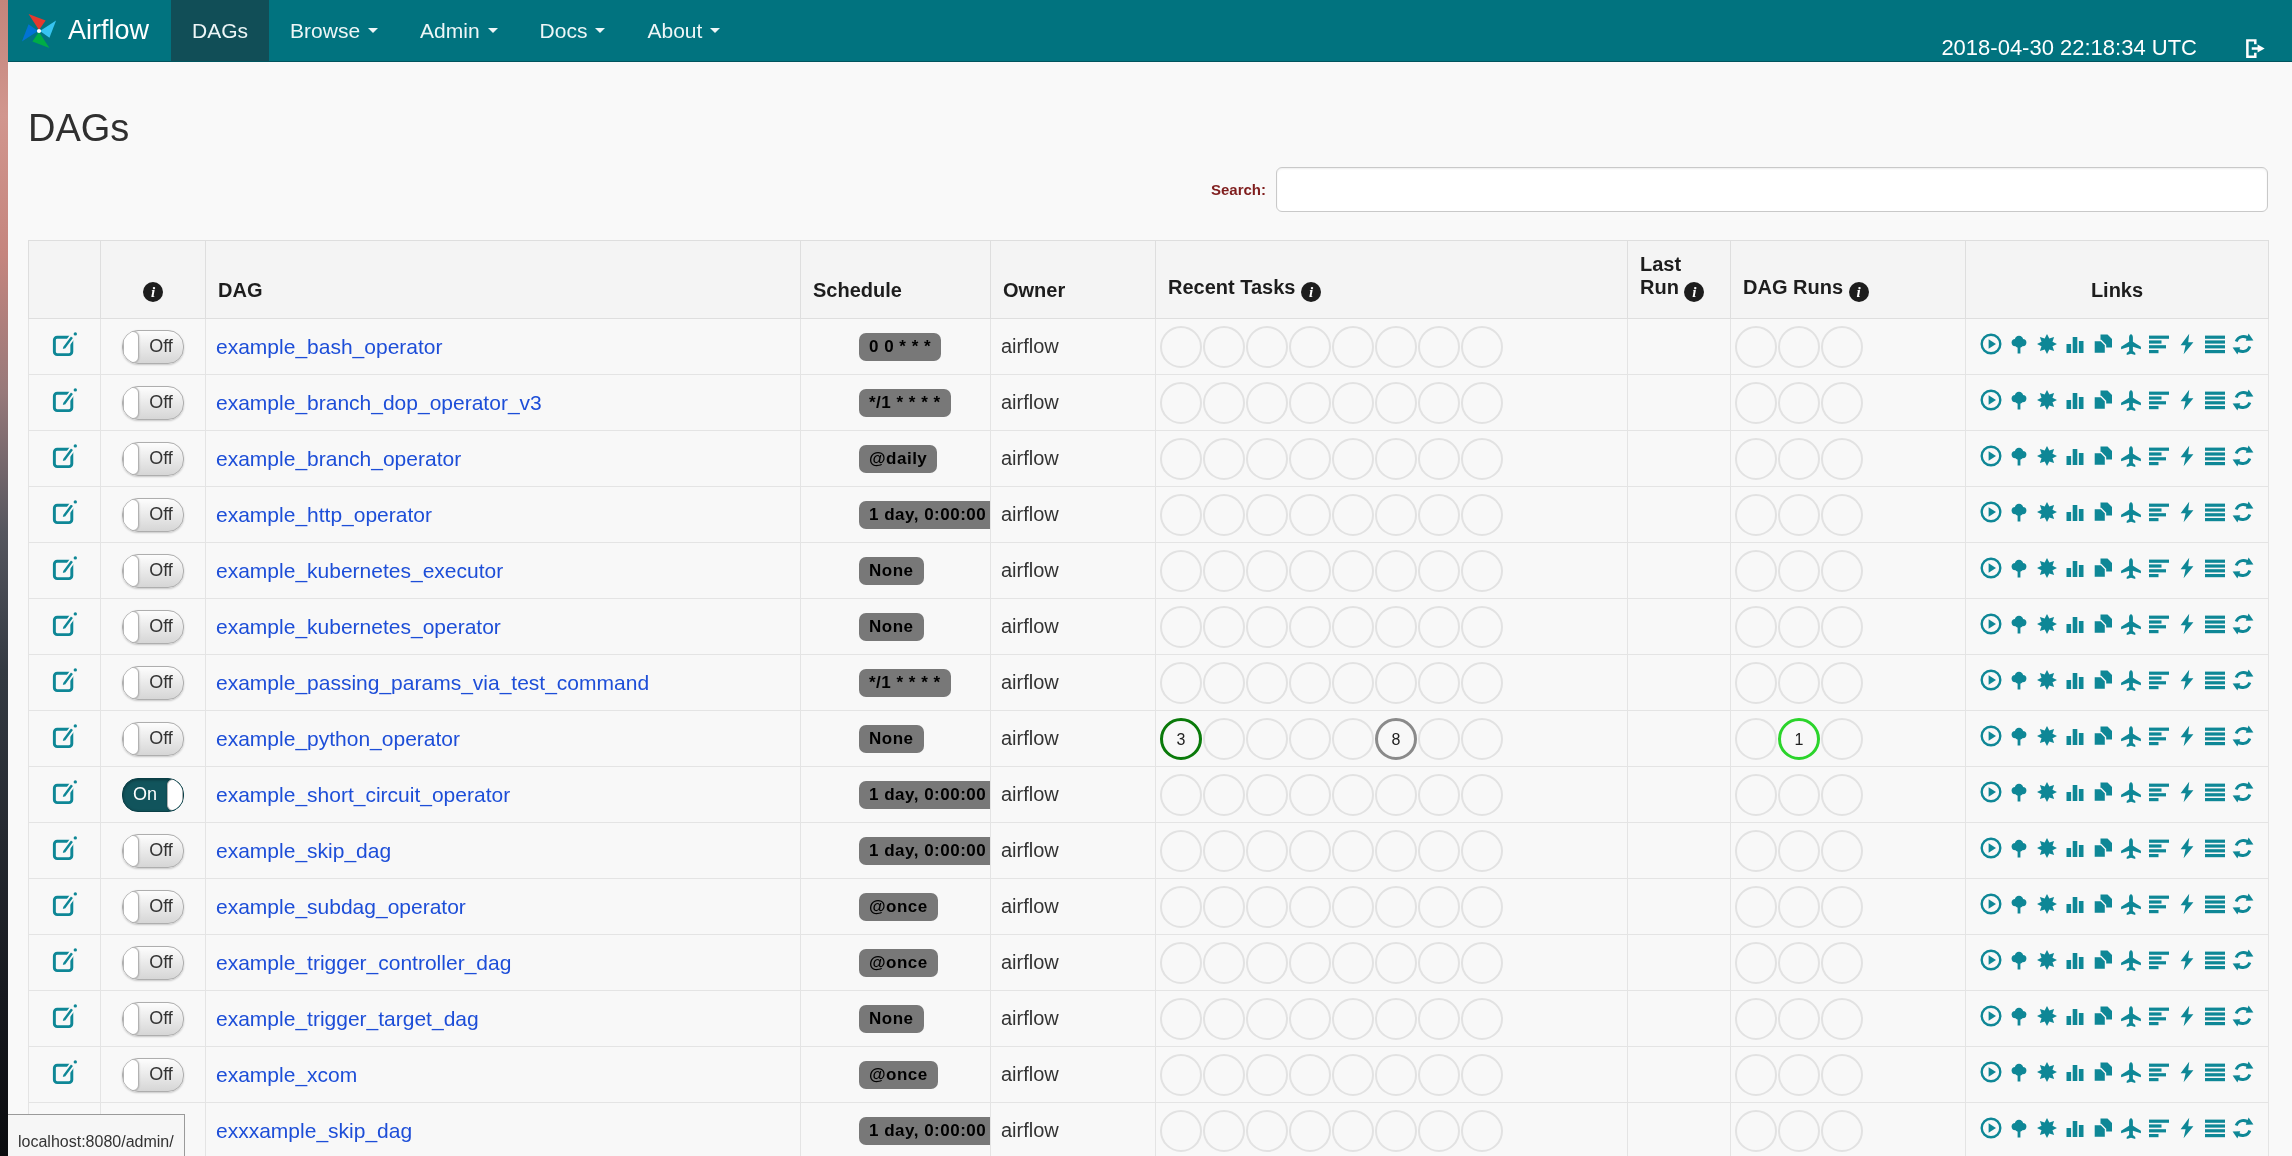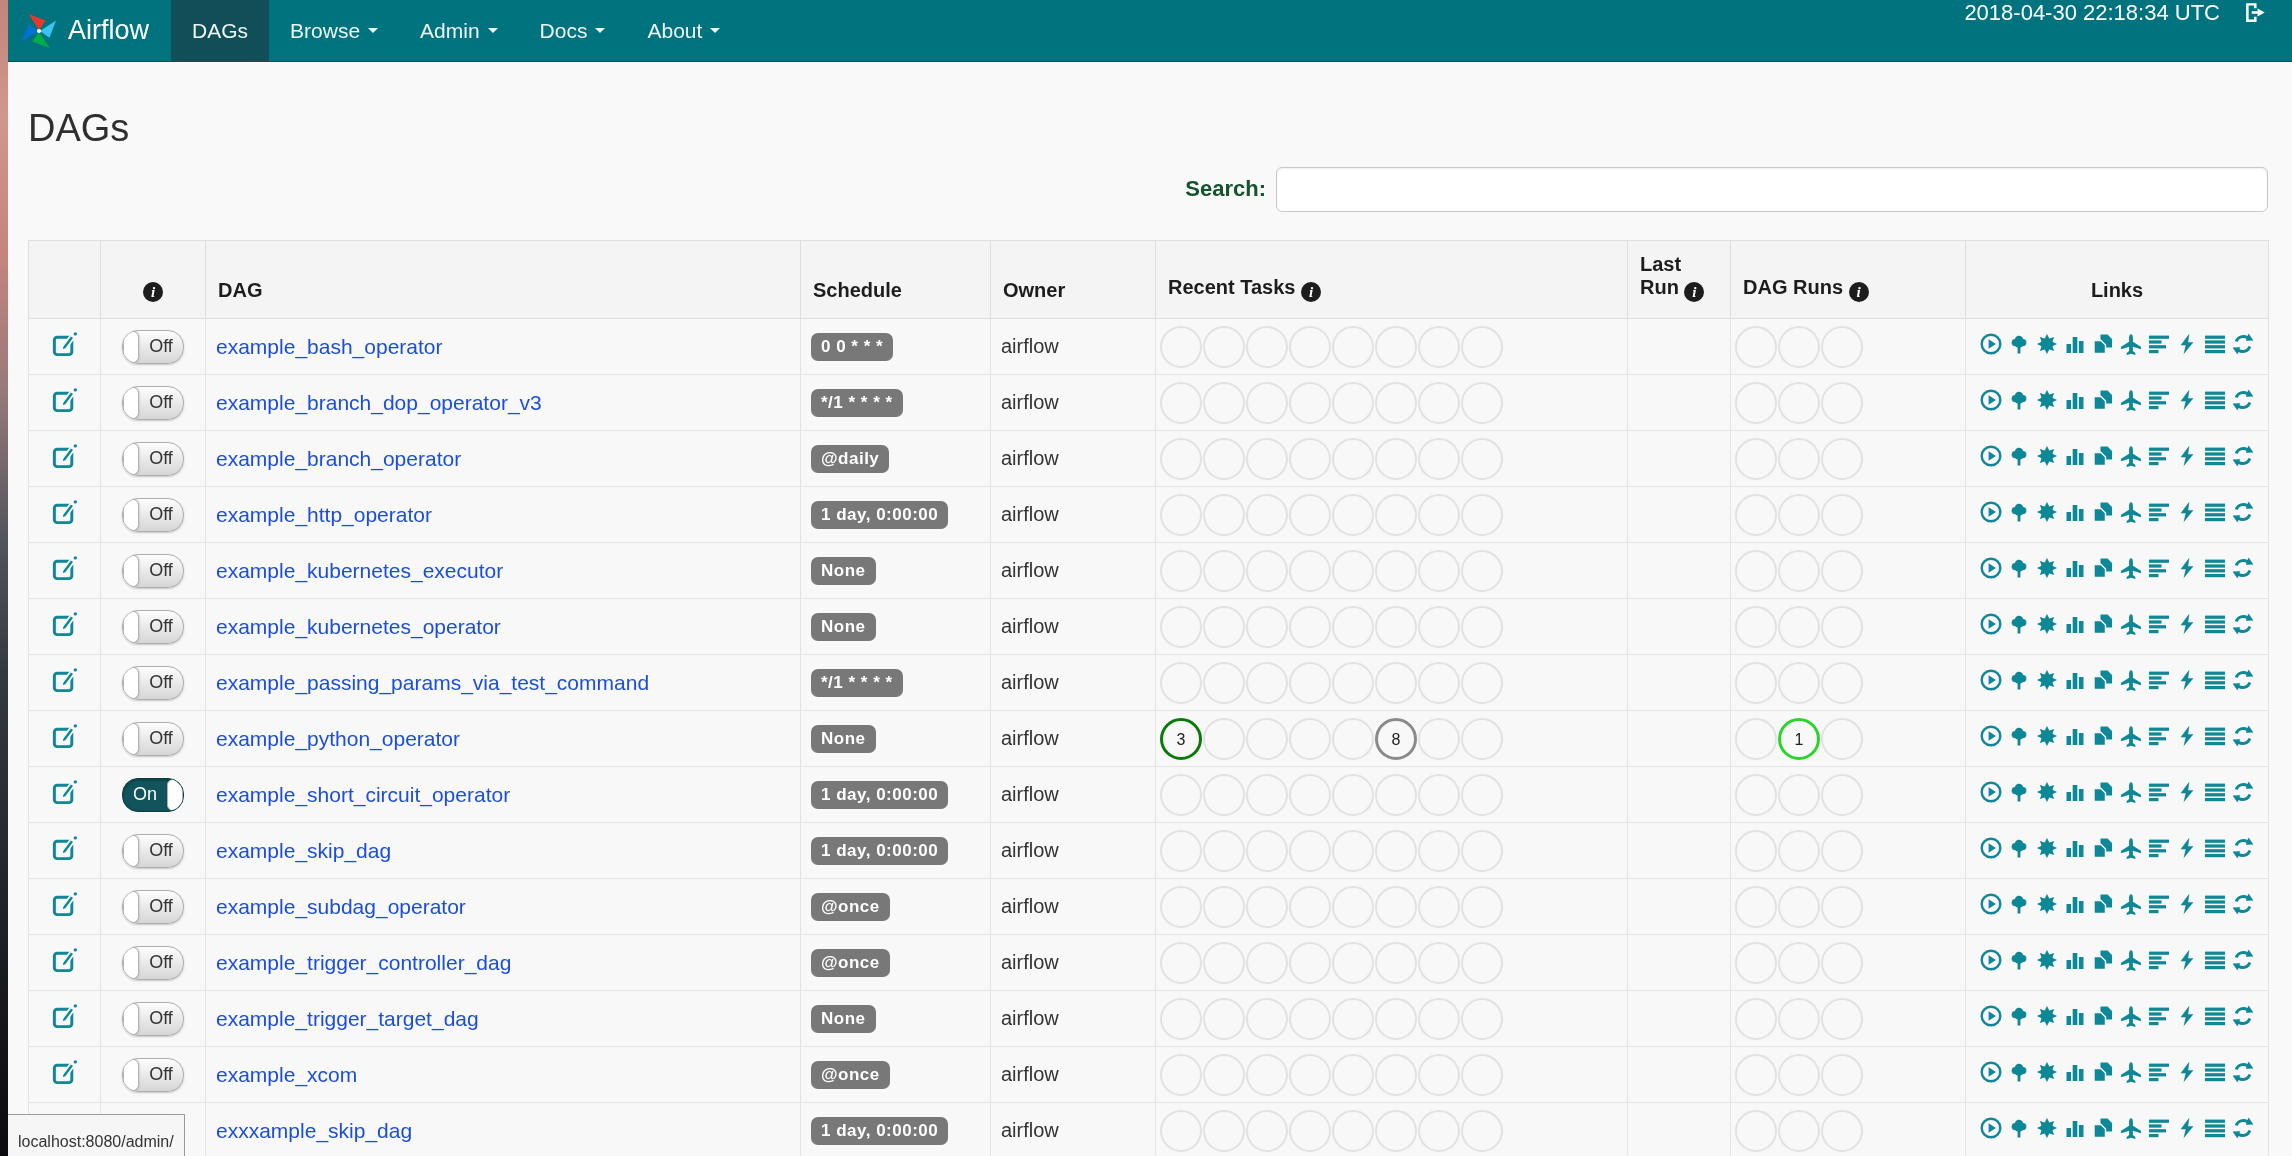--- a/index.html
+++ b/index.html
@@ -21,26 +21,26 @@
     display:flex; align-items:stretch; color:#fff;
   }
   .brand{ display:flex; align-items:center; gap:10px; padding:0 22px 0 12px; font-size:27px; color:#fff; text-decoration:none; }
   .nav-items{ display:flex; align-items:stretch; }
   .nav-item{
     display:flex; align-items:center; padding:0 21px; font-size:21px; color:#eef6f7; cursor:pointer; white-space:nowrap;
   }
   .nav-item.active{ background:#114e57; }
   .caret{ width:0; height:0; border-left:5px solid transparent; border-right:5px solid transparent;
     border-top:5px solid currentColor; margin-left:8px; display:inline-block; }
-  .navbar-right{ margin-left:auto; display:flex; align-items:flex-start; gap:23px; padding-right:24px; font-size:22px; }
+  .navbar-right{ margin-left:auto; display:flex; align-items:flex-end; gap:46px; padding-right:24px; font-size:22px; }
   .logout-btn{ display:flex; align-items:center; cursor:pointer; }
   
   h1.page-title{ margin:44px 0 0 28px; font-size:38px; line-height:44px; font-weight:500; color:#2f2f2f; }
   .search-row{ display:flex; justify-content:flex-end; align-items:center; gap:10px; margin:16px 24px 0 0; height:46px; }
-  .search-row label{ font-weight:bold; font-size:22px; color:#14532d;margin-left:20px; }
+  .search-row label{ font-weight:bold; font-size:15px; color:#7f1d1d;margin-left:20px; }
   .search-input{
     width:992px; height:45px; border:1px solid #c9c9c9; border-radius:6px; background:#fff;
     font-size:20px; padding:0 12px; box-shadow:inset 0 1px 2px rgba(0,0,0,.07); outline:none;
     font-family:"Liberation Sans", sans-serif;
   }
   
   table.dag-table{
     margin:28px 0 0 28px; width:2240px; border-collapse:collapse; table-layout:fixed;
     background:#f8f8f8; border:1px solid #dcdcdc;
   }
@@ -48,22 +48,22 @@
     border:1px solid #dedede; background:#f4f4f4; vertical-align:bottom; text-align:left;
     padding:10px 12px 16px 12px; height:78px; font-size:20px; color:#1d1d1d; font-weight:bold;
   }
   td{
     border:1px solid #e4e4e4; height:56px; padding:0 10px; font-size:20px; color:#333;
     vertical-align:middle; overflow:hidden; white-space:nowrap;
   }
   .c-center{ text-align:center; }
   .dag-link{ color:#1d4ed8; font-size:21px; text-decoration:none; cursor:pointer; }
   .badge{
-    display:inline-block; background:#787878; color:#ffffff; font-weight:bold; font-size:17px;
-    padding:5px 10px 6px; border-radius:7px; letter-spacing:.5px; line-height:1;
+    display:inline-block; background:#787878; color:#000000; font-weight:bold; font-size:17px;
+    padding:5px 10px 6px; border-radius:7px; letter-spacing:.5px; line-height:1;margin-left:48px;
   }
   .info-badge{
     display:inline-block; width:20px; height:20px; border-radius:50%; background:#1d1d1d; color:#fff;
     font-family:"Liberation Serif", serif; font-style:italic; font-weight:bold; font-size:15px;
     line-height:20px; text-align:center; vertical-align:-3px;
   }
   .circle{
     display:inline-block; width:42px; height:42px; border-radius:50%; border:2px solid #e2e2e2;
     margin-right:1px; text-align:center; line-height:38px; font-size:16px; color:#222;
     vertical-align:middle; cursor:pointer; background:transparent;

